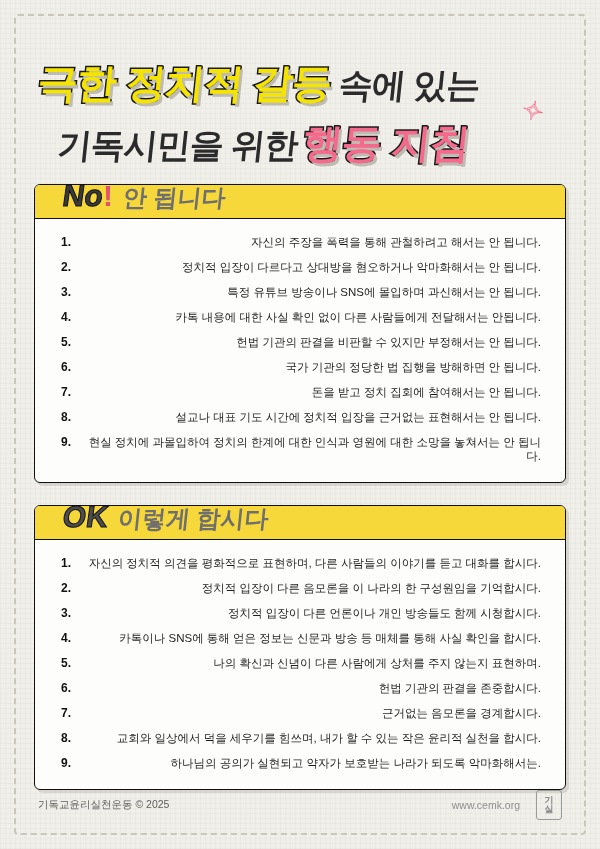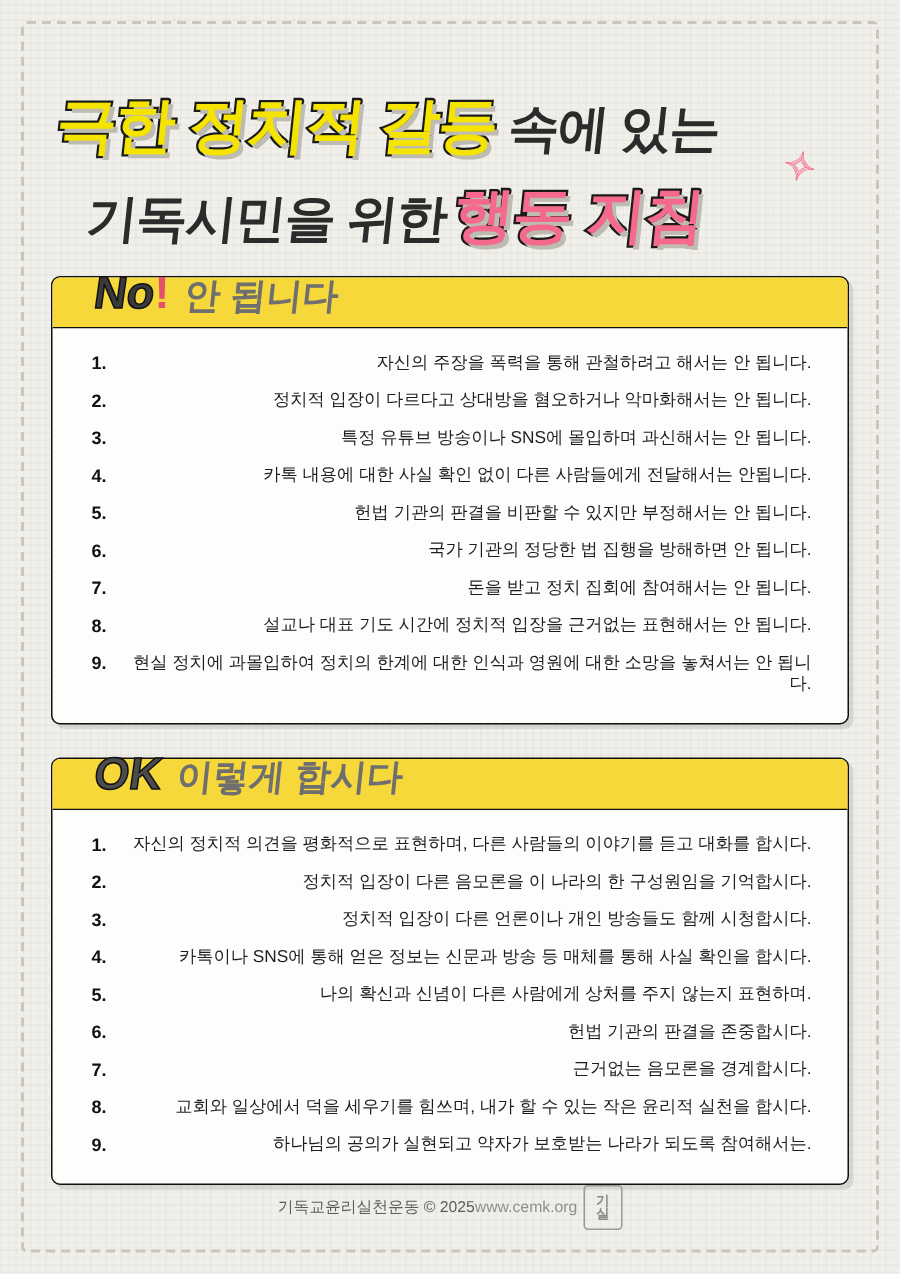--- a/index.html
+++ b/index.html
@@ -145,30 +145,30 @@
     color: #111;
   }
   
   .footer {
     position: absolute;
     left: 0; right: 0; bottom: 8px;
     height: 40px;
     padding: 0 22px;
     display: flex;
     align-items: center;
-    justify-content: center;
+    justify-content: space-between;
   }
   .footer-left {
     font-size: 10.5px;
     color: #5d5d5d;
   }
   .footer-right {
     display: flex;
     align-items: center;
-    gap: 4px;
+    gap: 16px;
   }
   .footer-url {
     font-size: 10.5px;
     color: #8f8f8f;
   }
   .logo-box {
     width: 26px; height: 30px;
     border: 1.5px solid #9a9a9a;
     border-radius: 3px;
     display: flex;
@@ -225,21 +225,21 @@
     </div>
     <ol class="rules">
       <li>자신의 정치적 의견을 평화적으로 표현하며, 다른 사람들의 이야기를 듣고 대화를 합시다.</li>
       <li>정치적 입장이 다른 음모론을 이 나라의 한 구성원임을 기억합시다.</li>
       <li>정치적 입장이 다른 언론이나 개인 방송들도 함께 시청합시다.</li>
       <li>카톡이나 SNS에 통해 얻은 정보는 신문과 방송 등 매체를 통해 사실 확인을 합시다.</li>
       <li>나의 확신과 신념이 다른 사람에게 상처를 주지 않는지 표현하며.</li>
       <li>헌법 기관의 판결을 존중합시다.</li>
       <li>근거없는 음모론을 경계합시다.</li>
       <li>교회와 일상에서 덕을 세우기를 힘쓰며, 내가 할 수 있는 작은 윤리적 실천을 합시다.</li>
-      <li>하나님의 공의가 실현되고 약자가 보호받는 나라가 되도록 참여해서는.</li>
+      <li>하나님의 공의가 실현되고 약자가 보호받는 나라가 되도록 악마화해서는.</li>
     </ol>
   </div>
 
   <div class="footer">
     <div class="footer-left">기독교윤리실천운동 © 2025</div>
     <div class="footer-right">
       <span class="footer-url">www.cemk.org</span>
       <span class="logo-box">
         <span>기</span>
         <span>실</span>

